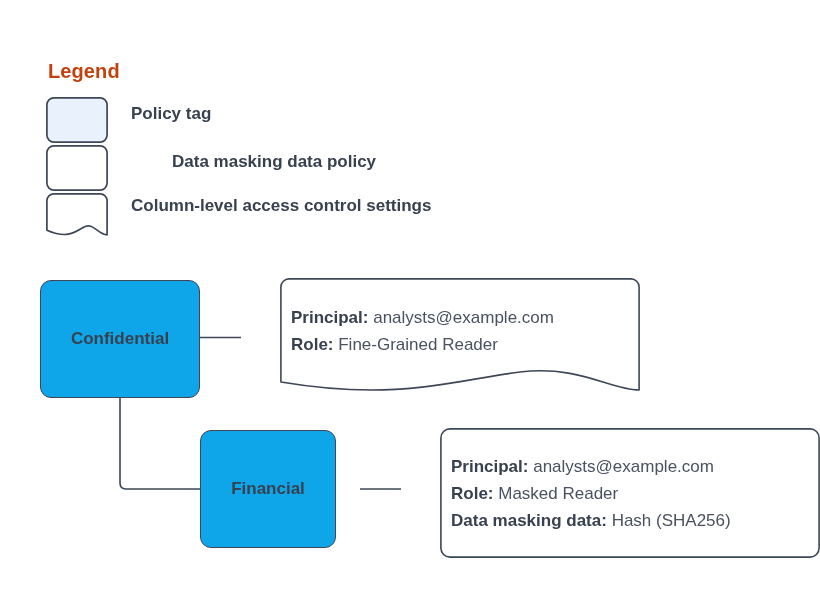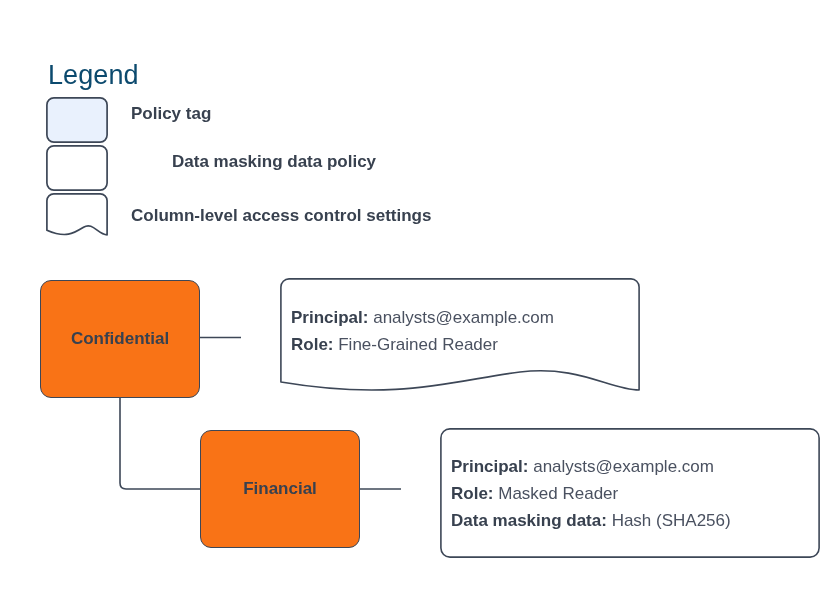--- a/index.html
+++ b/index.html
@@ -15,23 +15,23 @@
     overflow: hidden;
     font-family: "Liberation Sans", sans-serif;
     color: #38414f;
   }
 
   
   .legend-title {
     position: absolute;
     left: 48px;
     top: 60px;
-    font-size: 27px;
-    font-weight: normal;
-    color: #0c4a6e;
+    font-size: 20px;
+    font-weight: bold;
+    color: #c2410c;
     letter-spacing: 0.1px;
     white-space: nowrap;
   }
 
   .legend-swatch {
     position: absolute;
     left: 46px;
     width: 62px;
   }
   .legend-swatch svg { display: block; overflow: visible; }
@@ -46,21 +46,21 @@
     text-align: center;
   }
 
   
   .node {
     position: absolute;
     box-sizing: border-box;
     display: flex;
     align-items: center;
     justify-content: center;
-    background: #f97316;
+    background: #0ea5e9;
     border: 1.6px solid #3d4757;
     border-radius: 11px;
     font-size: 17px;
     font-weight: bold;
     color: #38414f;
   }
 
   .callout {
     position: absolute;
     box-sizing: border-box;
@@ -115,36 +115,36 @@
 <div class="legend-swatch" style="top:193px;">
   <svg width="62" height="46" viewBox="0 0 62 46">
     <path d="M 7.8 0.9 L 54.2 0.9 A 6.9 6.9 0 0 1 61.1 7.8
              L 61.1 41.8
              C 52 41.8 47 28.5 37.5 34.3
              C 28 40.1 20 45.6 0.9 37.2
              L 0.9 7.8
              A 6.9 6.9 0 0 1 7.8 0.9 Z" fill="#ffffff" stroke="#3d4757" stroke-width="1.7" stroke-linejoin="round"></path>
   </svg>
 </div>
-<div class="legend-label" style="top:206px;">Column-level access control settings</div>
+<div class="legend-label" style="top:196px;">Column-level access control settings</div>
 
 <svg class="connector" style="left:0;top:0;width:820px;height:598px;">
 
   <line x1="200" y1="337.5" x2="241" y2="337.5" stroke="#3d4757" stroke-width="1.6"></line>
 
   <path d="M 120 398 L 120 483 Q 120 489 126 489 L 200 489" fill="none" stroke="#3d4757" stroke-width="1.6"></path>
 
   <line x1="360" y1="489" x2="401" y2="489" stroke="#3d4757" stroke-width="1.6"></line>
 </svg>
 
 <div class="node" style="left:40px; top:280px; width:160px; height:118px;">
   <span>Confidential</span>
 </div>
 
-<div class="node" style="left:200px; top:430px; width:160px; height:118px;">
+<div class="node" style="left:200px; top:430px; width:136px; height:118px;">
   <span>Financial</span>
 </div>
 
 <div class="callout" style="left:240px; top:278px; width:360px; height:122px;">
   <svg class="shape" viewBox="0 0 360 122" preserveAspectRatio="none">
     <path d="M 9 0.9 L 351 0.9 A 8.2 8.2 0 0 1 359.1 9
              L 359.1 112
              C 330 112 300 87 240 94
              C 180 101 120 124 0.9 104
              L 0.9 9

